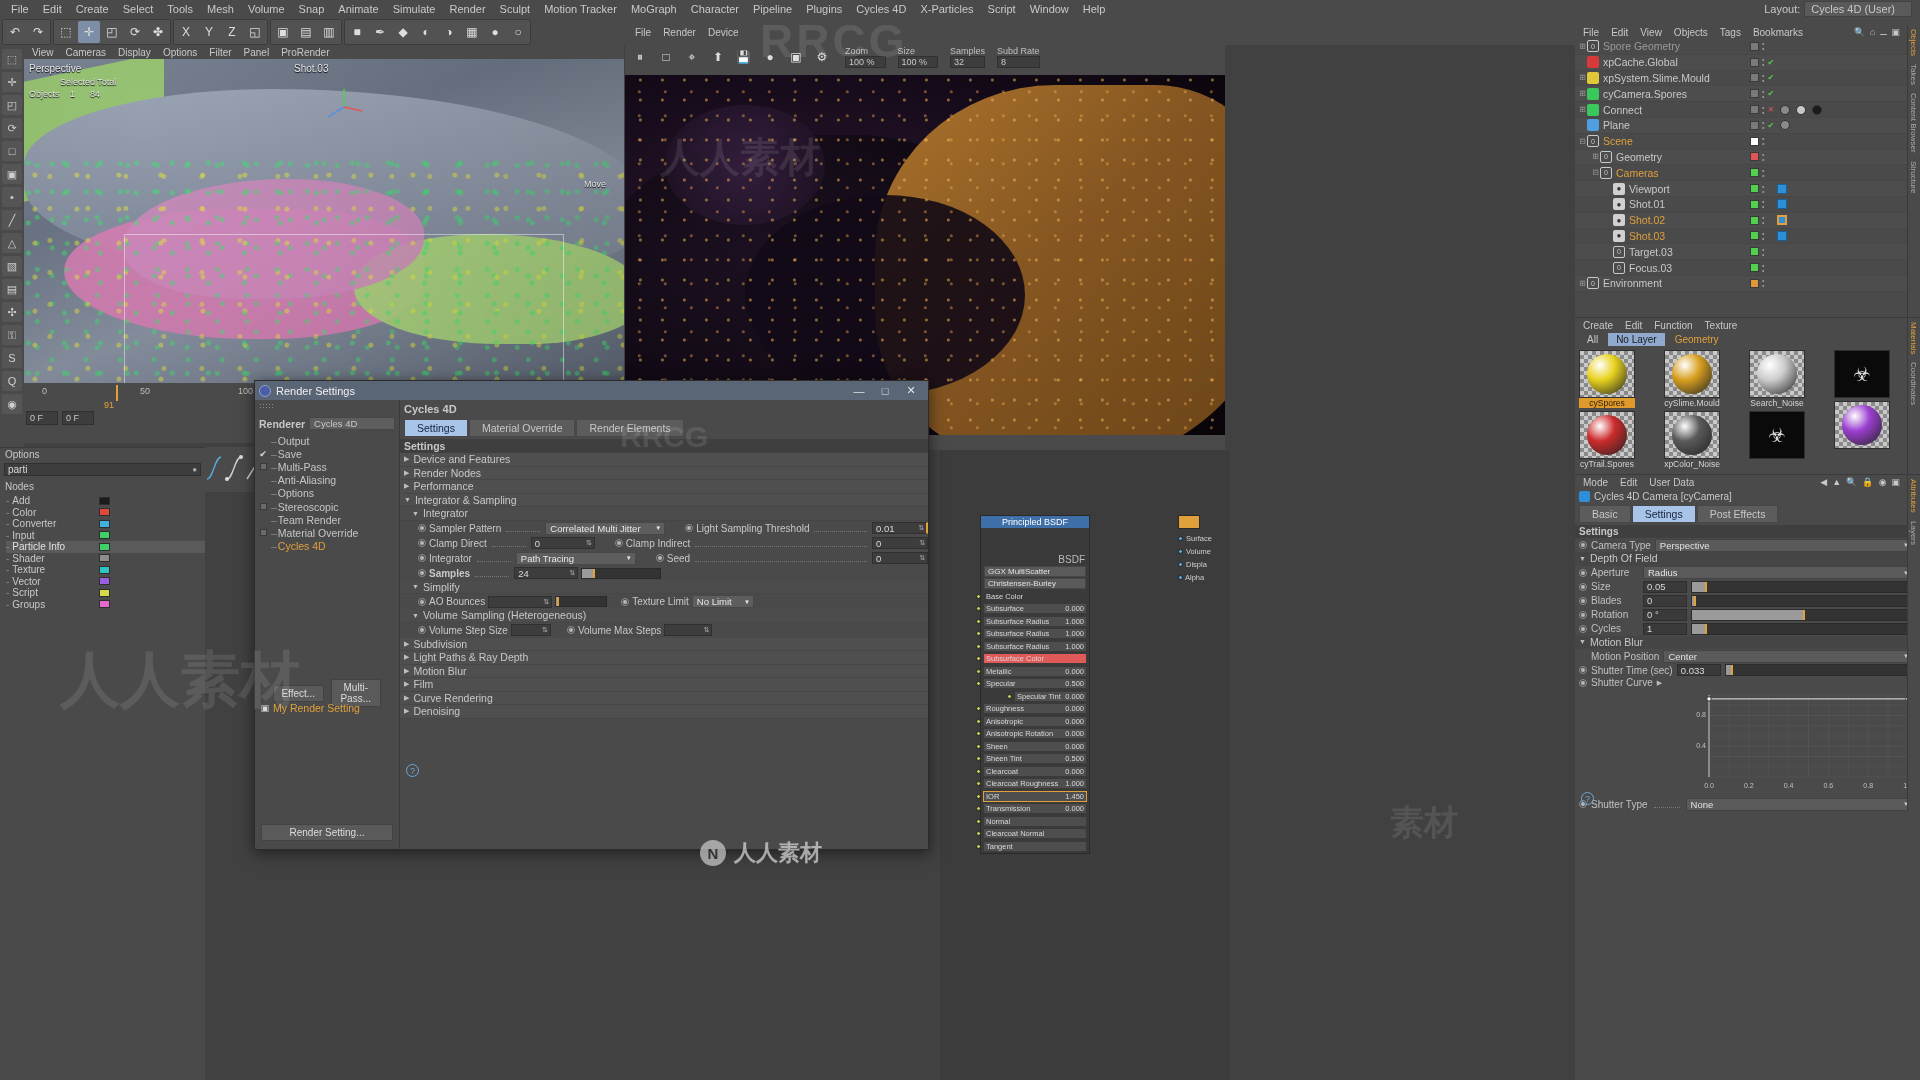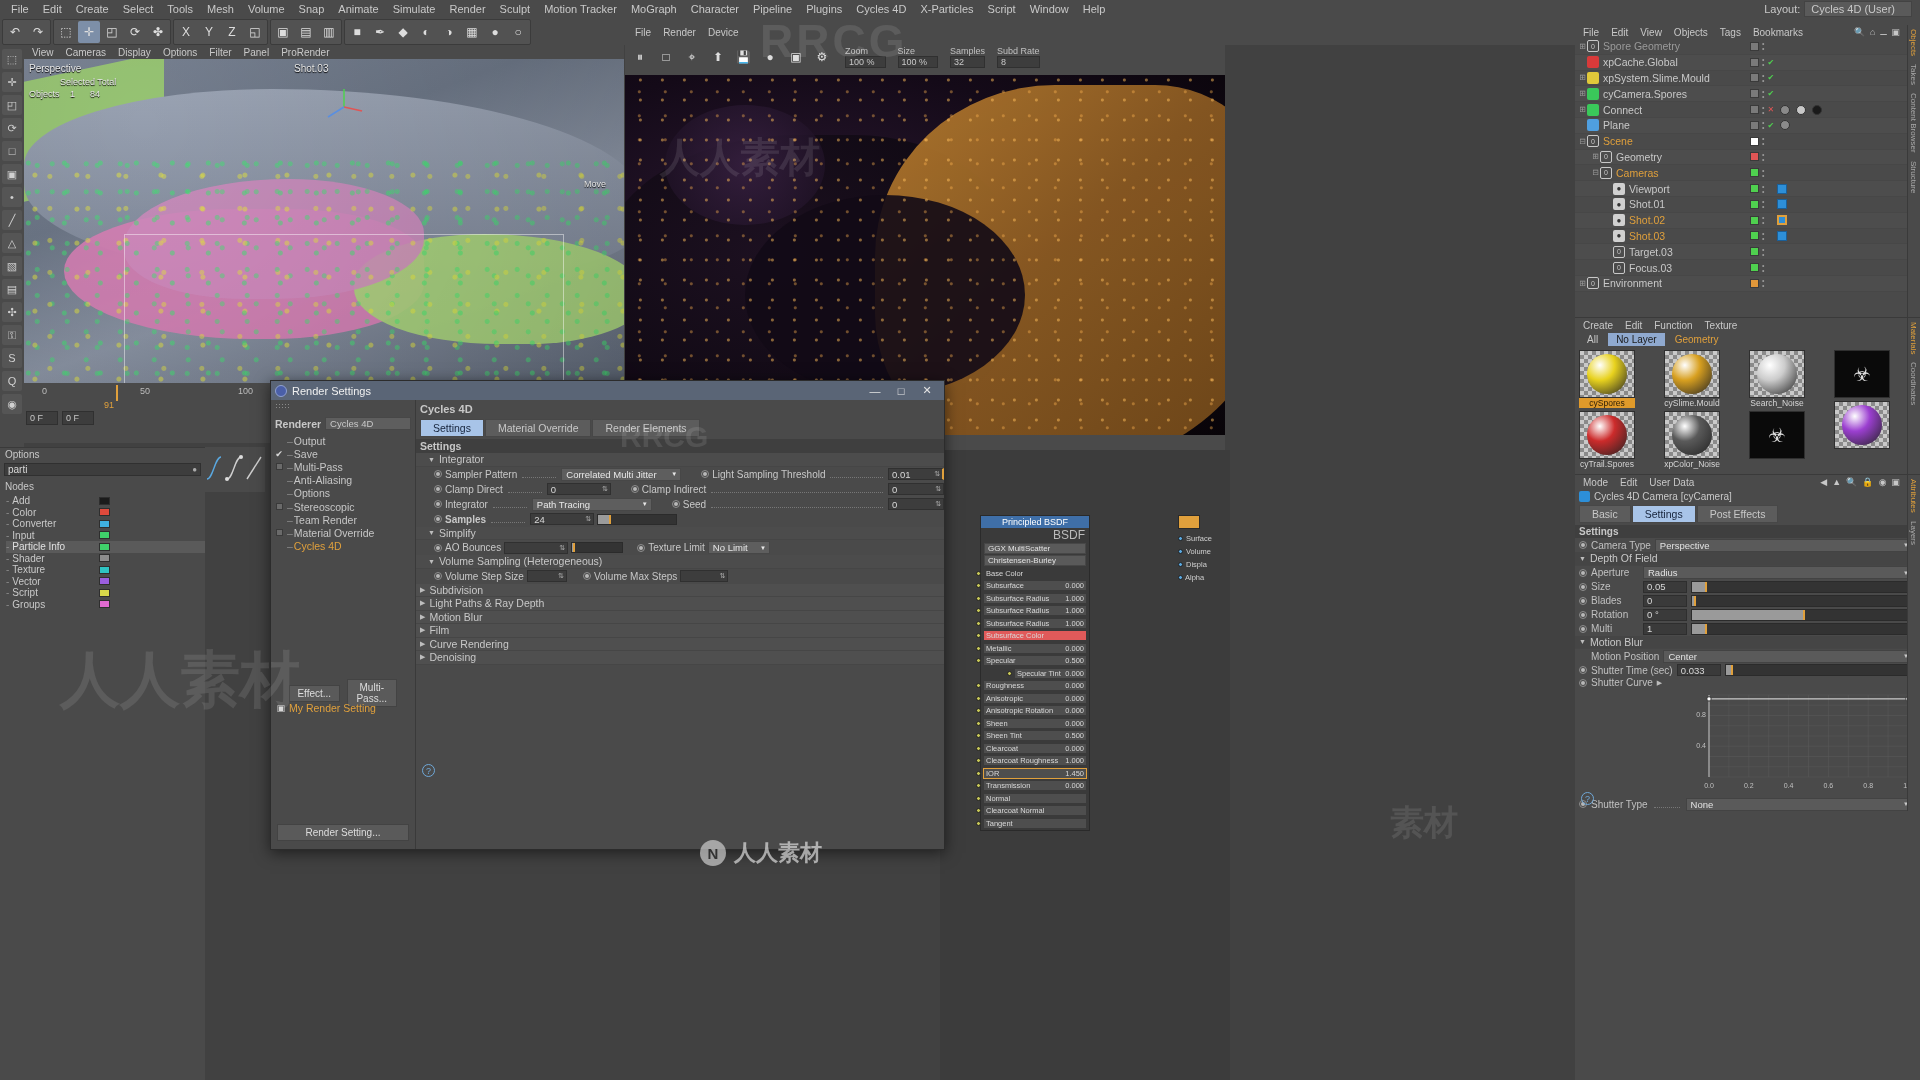--- a/index.html
+++ b/index.html
@@ -96,21 +96,21 @@
   .aslider i { position:absolute; left:0; top:0; bottom:0; background:#9a9a9a;}
   .aslider b { position:absolute; top:0; bottom:0; width:2px; background:#e0a03c;}
   .acombo { background:#5a5a5a; border:1px solid #434343; height:13px; font-size:9.5px; color:#e2e2e2;
             display:flex; align-items:center; padding:0 4px; position:relative;}
   .acombo:after { content:"\25BC"; position:absolute; right:4px; font-size:6px; color:#c8c8c8;}
   .radio { width:8px;height:8px;border-radius:50%;border:1px solid #8d8d8d; flex:0 0 8px;
            display:flex;align-items:center;justify-content:center;}
   .radio:after{content:"";width:4px;height:4px;border-radius:50%;background:#b8b8b8;}
 
   
-  #rsdlg { position:absolute; left:270px; top:380px; width:675px; height:470px;
+  #rsdlg { position:absolute; left:254px; top:380px; width:675px; height:470px;
            background:#bef264; border:1px solid #2c2c2c; box-shadow:0 3px 14px rgba(0,0,0,.55); }
   #rs-title { height:19px; background:#5a6576; display:flex; align-items:center; padding:0 4px; gap:5px;}
   #rs-title .t { font-size:11px; color:#f0f0f0;}
   #rs-title .wb { margin-left:auto; display:flex; gap:0;}
   #rs-title .wb div { width:26px; height:19px; display:flex;align-items:center;justify-content:center;
                       font-size:11px; color:#e4e4e4;}
   #rs-body { display:flex; height:calc(100% - 19px); }
   #rs-left { width:145px; background:#4a4a4a; border-right:1px solid #3a3a3a; position:relative;}
   #rs-right { flex:1; background:#4a4a4a; position:relative;}
   .rsline { height:13.2px; font-size:10.5px; display:flex; align-items:center; }
@@ -405,21 +405,21 @@
     <path d="M22 32 C28 32 30 10 36 10" stroke="#cfcfcf" fill="none" stroke-width="1.4"></path>
     <circle cx="22" cy="32" r="2" fill="#ddd"></circle>
       <circle cx="36" cy="10" r="2" fill="#ddd"></circle>
     <path d="M42 32 L56 10" stroke="#cfcfcf" fill="none" stroke-width="1.4"></path>
   </svg>
 </div>
 
 <div id="nodeeditor">
   <div id="bsdf-node" style="position:absolute;left:40px;top:65px;width:110px;background:#3a3a3a;border:1px solid #2a2a2a;">
     <div style="background:#3f6fa8;font-size:9px;text-align:center;padding:1px 0;color:#fff;">Principled BSDF</div>
-    <div style="font-size:12px;text-align:right;padding:0 4px;color:#bbb;">BSDF</div>
+    <div style="font-size:10px;text-align:right;padding:0 4px;color:#bbb;margin-top:26px;">BSDF</div>
     <div style="margin:1px 3px;background:#5a5a5a;border:1px solid #474747;font-size:8px;padding:0 3px;color:#e2e2e2;">GGX MultiScatter</div>
     <div style="margin:1px 3px;background:#5a5a5a;border:1px solid #474747;font-size:8px;padding:0 3px;color:#e2e2e2;">Christensen-Burley</div>
     <div id="bsdf-ports">
         <div style="display: flex; align-items: center; height: 12.5px; font-size: 7.5px; padding: 0px 2px; position: relative;">
           <span style="position: absolute; left: -5px; width: 5px; height: 5px; border-radius: 50%; background: rgb(200, 200, 88); border: 1px solid rgb(34, 34, 34);"></span>
           <span style="flex: 1 1 0%; background: rgb(58, 58, 58); border: 1px solid rgb(58, 58, 58); display: flex; align-items: center; justify-content: space-between; padding: 0px 2px; height: 11px;">
             <span style="color: rgb(216, 216, 216);">Base Color</span>
             <span style="color: rgb(216, 216, 216);"></span>
           </span>
         </div>
@@ -901,21 +901,21 @@
           <span class="radio"></span>
           <span class="alabel" style="width: 48px;">Rotation</span>
           <span class="afield" style="width: 44px;">0 °</span>
           <span class="aslider" style="margin-right: 6px;">
             <i style="width:50%"></i>
             <b style="left:50%"></b>
           </span>
         </div>
         <div class="attrrow">
           <span class="radio"></span>
-          <span class="alabel" style="width: 48px;">Multi</span>
+          <span class="alabel" style="width: 48px;">Cycles</span>
           <span class="afield" style="width: 44px;">1</span>
           <span class="aslider" style="margin-right: 6px;">
             <i style="width:6%"></i>
             <b style="left:6%"></b>
           </span>
         </div>
       </div>
 
     <div class="foldrow" style="background:#454545;">
       <span class="ar">▼</span>
@@ -1069,20 +1069,38 @@
     </div>
 
     <div id="rs-right">
       <div style="font-size:11px;font-weight:bold;padding:3px 0 2px 4px;">Cycles 4D</div>
       <div class="rtabs" id="rs-tabs">
           <div class="rtab on">Settings</div>
           <div class="rtab">Material Override</div>
           <div class="rtab">Render Elements</div>
         </div>
       <div style="background:#3f3f3f;font-weight:bold;font-size:10.5px;padding:1px 0 1px 4px;margin-top:2px;">Settings</div>
+      <div id="rs-folds">
+          <div class="foldrow">
+            <span class="ar">▶</span>
+            <span>Device and Features</span>
+          </div>
+          <div class="foldrow">
+            <span class="ar">▶</span>
+            <span>Render Nodes</span>
+          </div>
+          <div class="foldrow">
+            <span class="ar">▶</span>
+            <span>Performance</span>
+          </div>
+          <div class="foldrow">
+            <span class="ar">▼</span>
+            <span>Integrator &amp; Sampling</span>
+          </div>
+        </div>
 
       <div class="foldrow" style="padding-left:12px;background:#4c4c4c;">
         <span class="ar">▼</span>
         <span>Integrator</span>
       </div>
       <div id="integ-rows">
           <div class="prow" style="padding-left: 18px;">
             <span class="radio"></span>
             <span>Sampler Pattern</span>
             <span class="dots" style="max-width: 34px;"></span>

